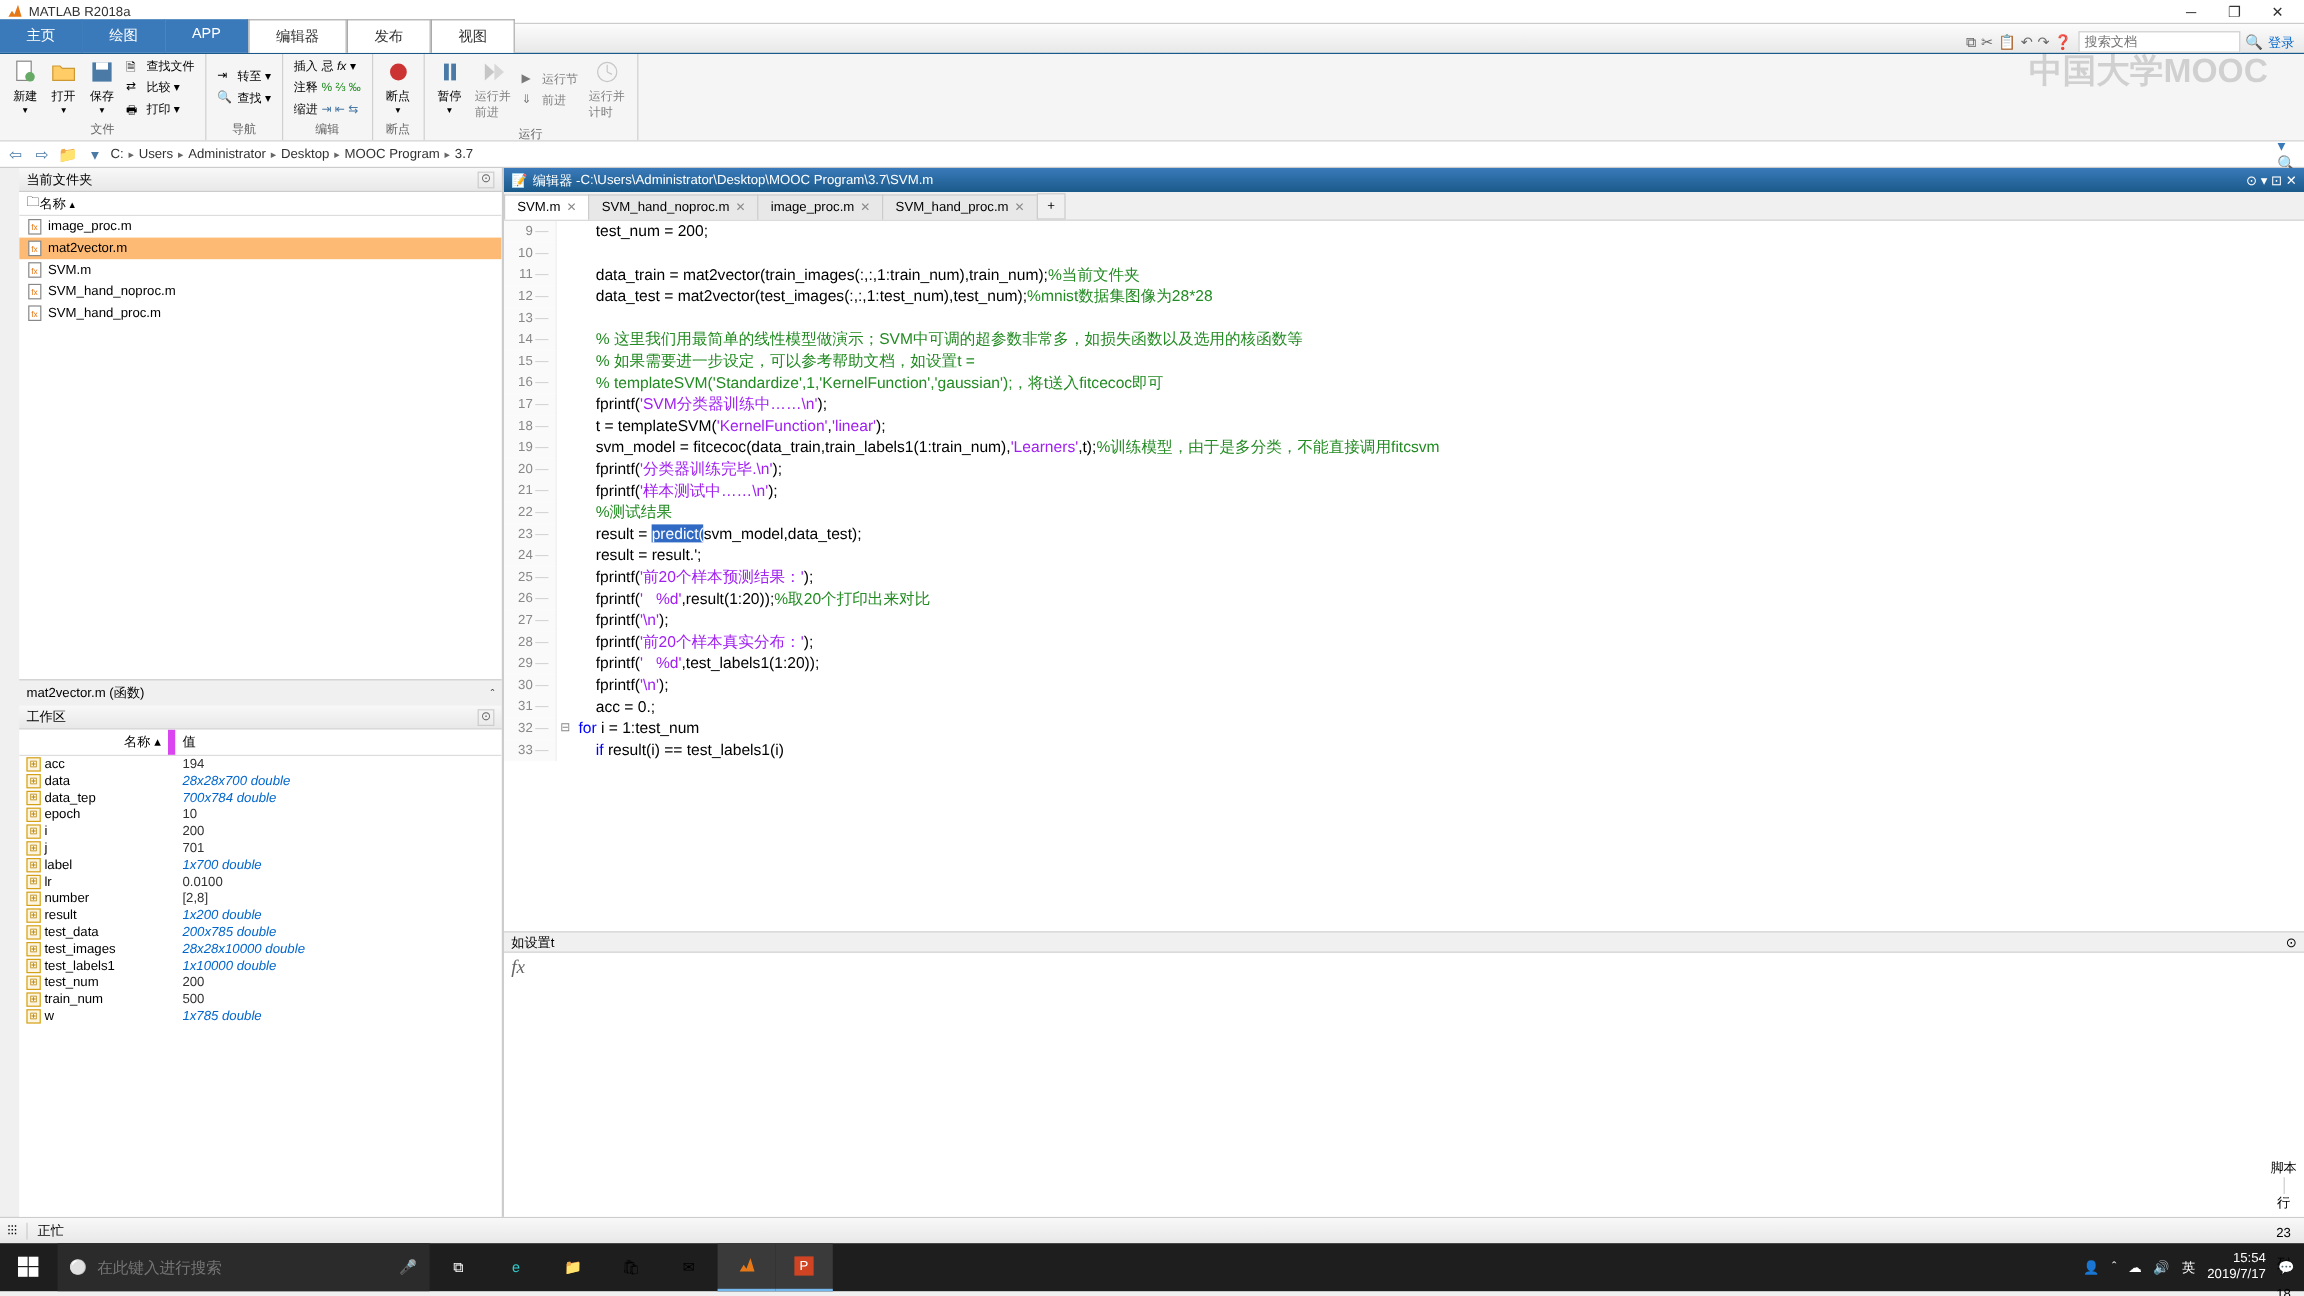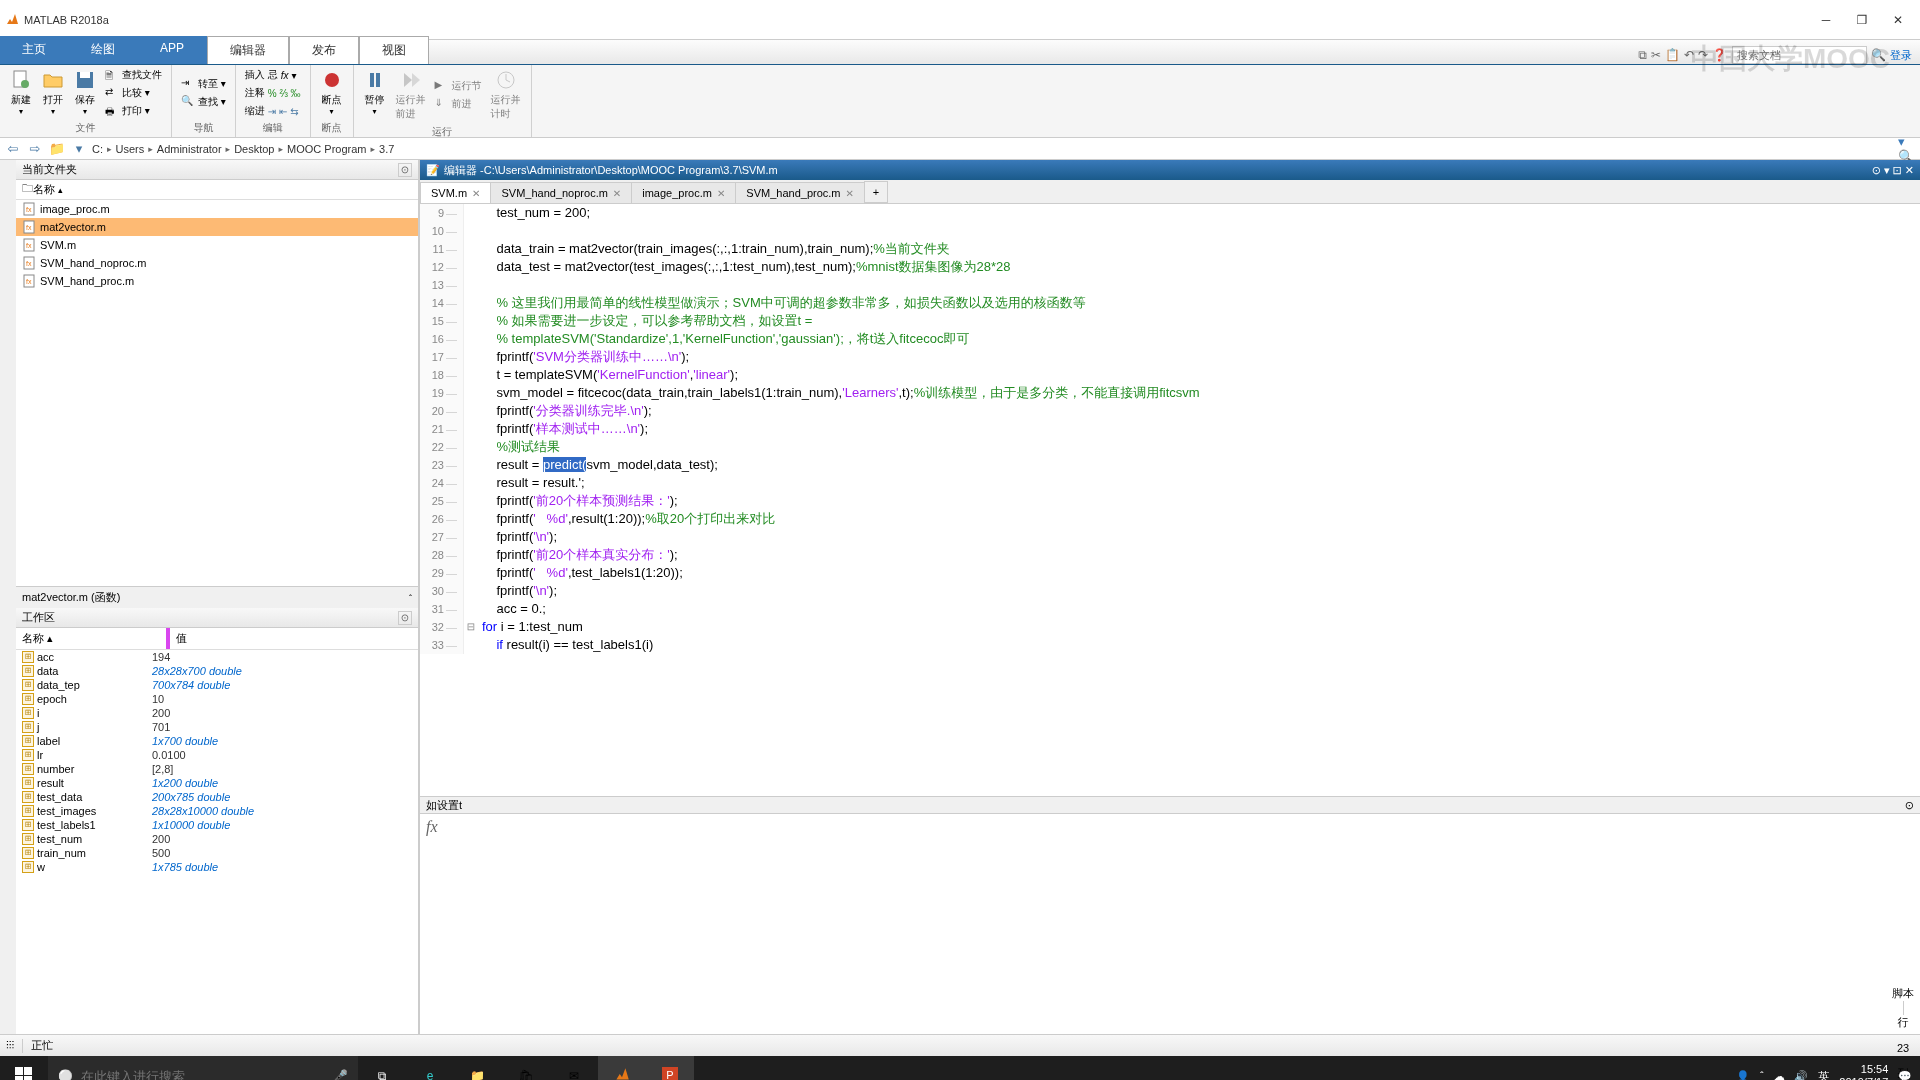--- a/index.html
+++ b/index.html
@@ -1,19 +1,19 @@
 <!DOCTYPE html>
 <html><head>
 <meta charset="utf-8">
 <style>
 * { margin: 0; padding: 0; box-sizing: border-box; font-family: "Microsoft YaHei", Arial, sans-serif; }
 body { width: 1920px; height: 1080px; background: #f0f0f0; overflow: hidden; font-size: 12px; }
 
 
-.titlebar { height: 40px; background: #fff; display: flex; align-items: center; padding: 0 4px; border-bottom: 1px solid #ccc; }
+.titlebar { height: 20px; background: #fff; display: flex; align-items: center; padding: 0 4px; border-bottom: 1px solid #ccc; }
 .titlebar .logo { width: 16px; height: 16px; margin-right: 4px; }
 .titlebar .title { flex: 1; font-size: 11px; color: #333; }
 .titlebar .winbtn { width: 36px; height: 24px; display: flex; align-items: center; justify-content: center; color: #333; cursor: pointer; }
 
 
 .ribbon-tabs { height: 25px; background: linear-gradient(#fcfcfc,#e8e8e8); display: flex; align-items: flex-end; border-bottom: 1px solid #1a5a8a; }
 .ribbon-tab { padding: 5px 22px; font-size: 12px; color: #fff; background: #1a5a8a; border-right: 1px solid #3a7aba; cursor: pointer; }
 .ribbon-tab.inactive { background: #3a7aba; }
 .ribbon-tab.active { background: #fff; color: #333; border: 1px solid #aaa; border-bottom: none; }
 .ribbon-right { margin-left: auto; display: flex; align-items: center; gap: 4px; padding-right: 8px; }
@@ -51,21 +51,21 @@
 .col-hdr { height: 20px; border-bottom: 1px solid #ddd; display: flex; align-items: center; padding: 0 6px; font-size: 11px; background:#fff; }
 .col-hdr .dn { margin-left:3px; font-size:9px; }
 .file-row { display: flex; align-items: center; padding: 2px 6px; gap: 4px; font-size: 11px; cursor: pointer; }
 .file-row.selected { background: #fdba74; }
 .file-icon { width: 14px; height: 14px; }
 .detail-panel { height: 22px; border-top: 1px solid #ccc; background: #f0f0f0; display: flex; align-items: center; padding: 0 6px; font-size: 11px; }
 .detail-panel .up { margin-left: auto; font-size:9px; }
 .workspace { flex: 1; background: #fff; overflow: auto; }
 .ws-header { display: flex; border-bottom: 1px solid #ddd; }
 .ws-header div { padding: 3px 6px; font-size: 11px; }
-.ws-header .name { width: 154px; border-right: 4px solid #d946ef; }
+.ws-header .name { width: 130px; border-right: 6px solid #d946ef; text-align: right; }
 .ws-row { display: flex; align-items: center; padding: 1px 6px; font-size: 11px; }
 .ws-row .varname { width: 130px; display: flex; align-items: center; gap: 3px; }
 .ws-row .varval { color: #333; }
 .ws-row .varval.italic { font-style: italic; color: #06c; }
 .var-icon { width: 12px; height: 12px; border: 1px solid #d4a017; background: #fdf5e0; font-size:8px; text-align:center; line-height:10px; color:#b8860b; }
 
 
 .right { flex: 1; display: flex; flex-direction: column; }
 .editor-header { height: 20px; background: linear-gradient(#3a7aba,#1a5a8a); color: #fff; display: flex; align-items: center; padding: 0 6px; font-size: 11px; }
 .editor-header .close { margin-left: auto; cursor: pointer; }

